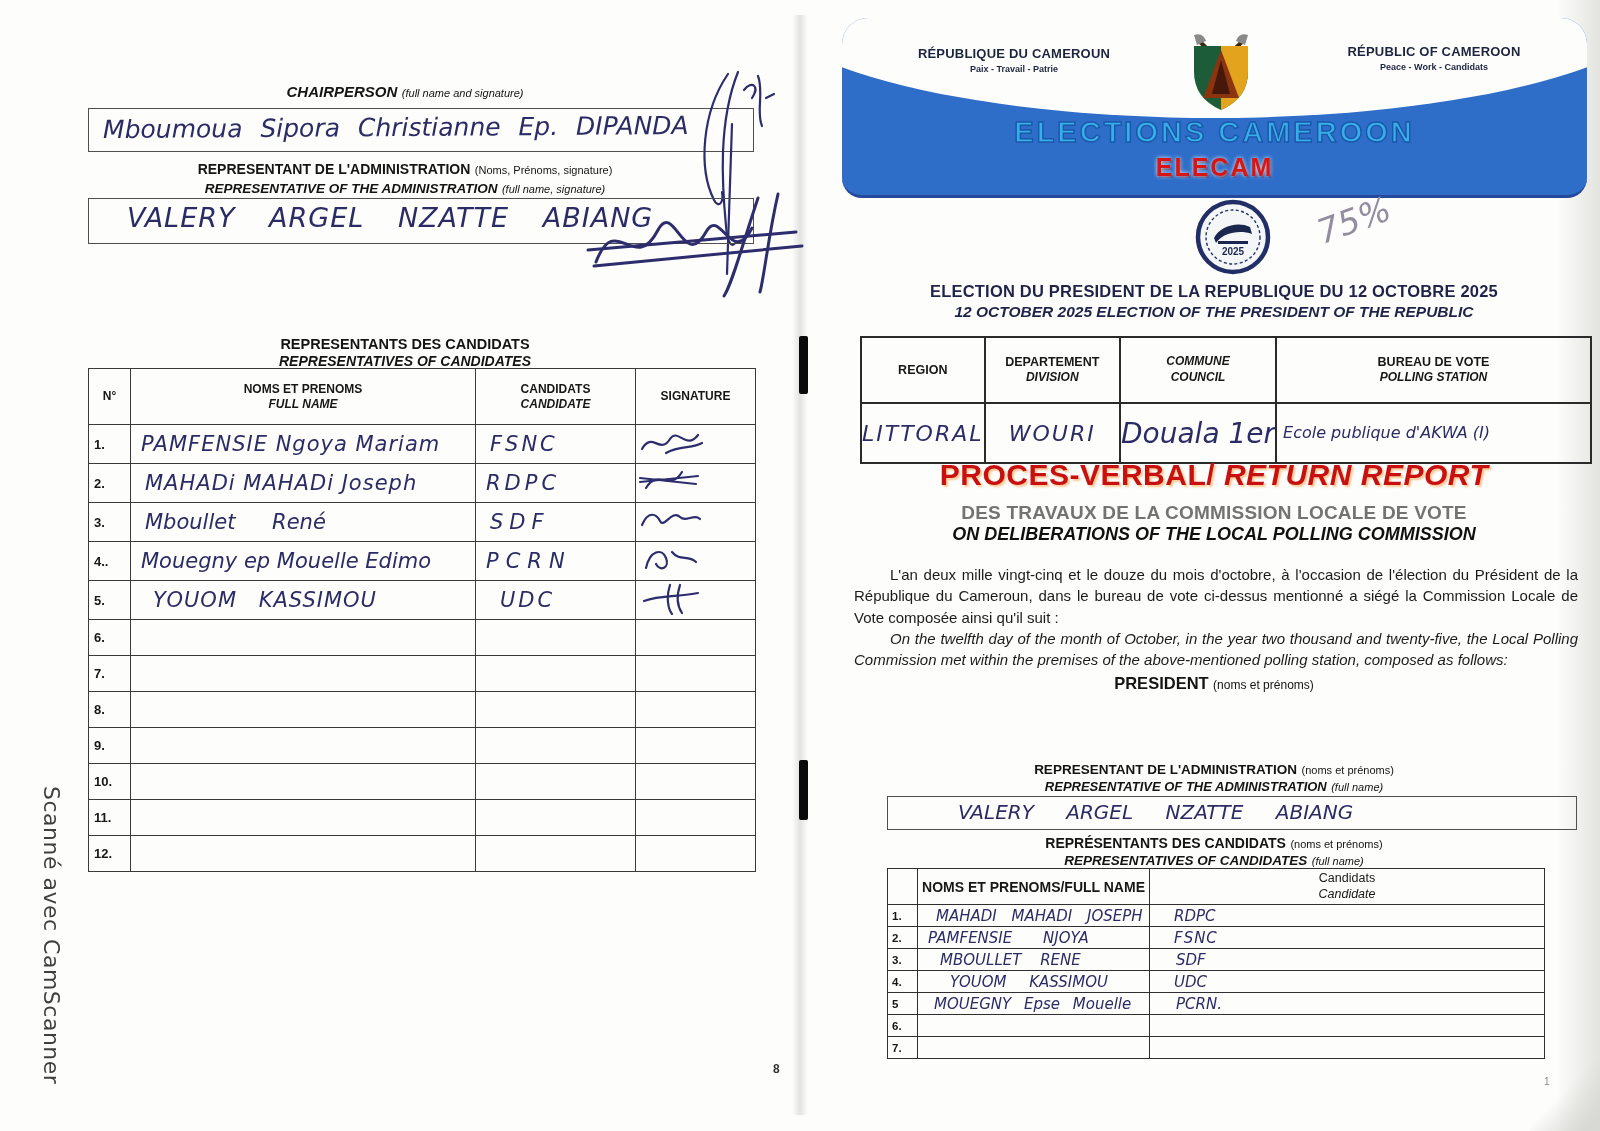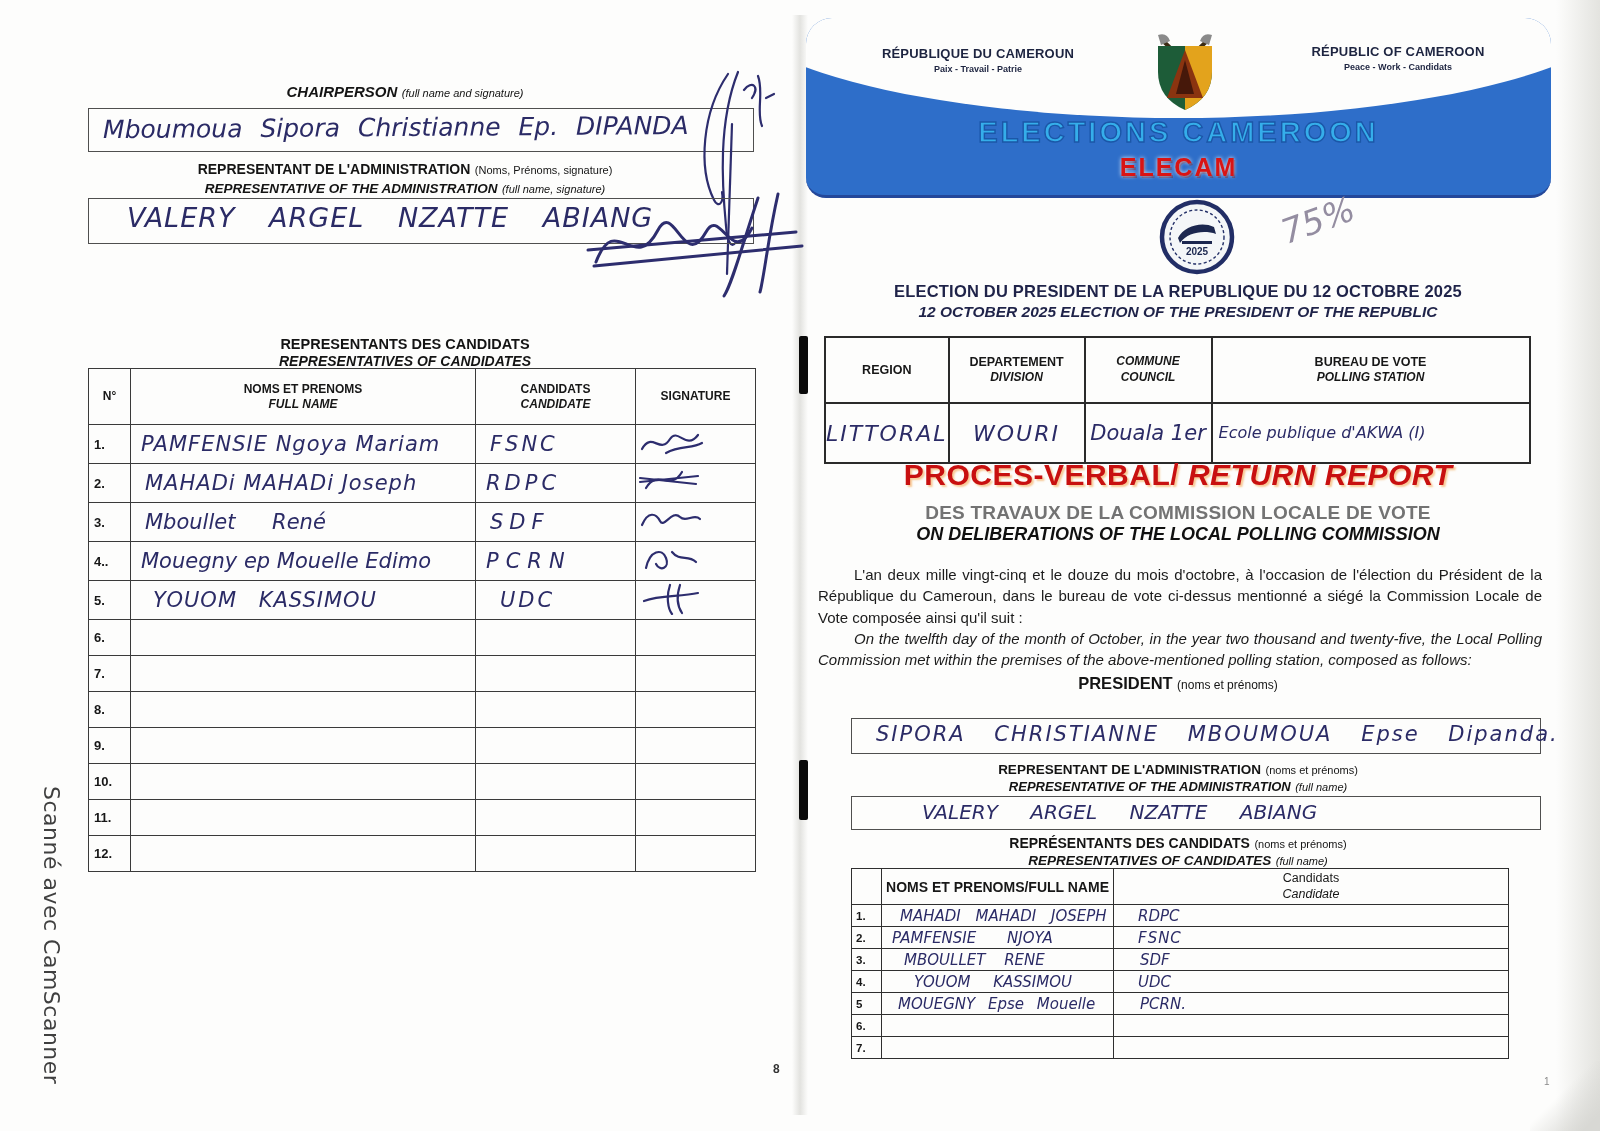--- a/index.html
+++ b/index.html
@@ -35,21 +35,21 @@
   .lp-heading{position:absolute;left:10px;width:620px;text-align:center;color:#141414;}
   .name-box{position:absolute;left:3px;width:664px;border:1.6px solid #4f4f4f;}
   .lp-table{position:absolute;left:3px;top:348px;border-collapse:collapse;table-layout:fixed;}
   .lp-table td{border:1.8px solid #3a3a3a;padding:0;vertical-align:middle;overflow:visible;}
   .lp-table .hcell{font-weight:bold;font-size:12px;text-align:center;line-height:1.25;}
   .lp-table .hcell .it{font-style:italic;}
   .lp-table .num{font-weight:bold;font-size:13px;padding-left:5px;}
   .lp-table .hw{font-size:21px;}
 
   
-  .right-page{position:absolute;left:804px;top:10px;width:752px;height:1115px;}
+  .right-page{position:absolute;left:840px;top:10px;width:752px;height:1115px;}
   .rp-heading{position:absolute;left:4px;width:740px;text-align:center;color:#141414;}
 
   .banner{position:absolute;left:2px;top:8px;width:745px;height:177px;background:#2e6ec9;
     border-radius:26px 26px 20px 20px;overflow:hidden;border-bottom:3px solid #24489a;}
   .banner-white{position:absolute;left:-12%;top:-148px;width:124%;height:248px;
     background:#fdfdfc;border-radius:50%;}
   .rep-block{position:absolute;text-align:center;color:#1d2440;}
   .rep-title{font-weight:bold;font-size:13px;letter-spacing:.2px;}
   .rep-motto{font-weight:bold;font-size:9px;margin-top:3px;}
   .elections-line{position:absolute;left:0;top:98px;width:100%;text-align:center;
@@ -349,21 +349,21 @@
           <div class="lh-en">COUNCIL</div>
         </td>
         <td>
           <div class="lh-fr">BUREAU DE VOTE</div>
           <div class="lh-en">POLLING STATION</div>
         </td>
       </tr>
       <tr style="height:60px;">
         <td><span class="hw" style="letter-spacing:2px;margin-top:40px;">LITTORAL</span></td>
         <td><span class="hw" style="letter-spacing:2px;">WOURI</span></td>
-        <td><span class="hw" style="font-size:21px;">Douala 1er</span></td>
+        <td><span class="hw" style="font-size:28px;">Douala 1er</span></td>
         <td>
               <span class="hw hw-small" style="display:block;">Ecole publique d'AKWA (I)</span>
             </td>
       </tr>
     </tbody>
       </table>
 
     <div class="report-title">
       <span>PROCES-VERBAL/</span><span class="it"> RETURN REPORT</span>
     </div>
@@ -371,23 +371,20 @@
     <div class="report-sub-en">ON DELIBERATIONS OF THE LOCAL POLLING COMMISSION</div>
 
     <div class="body-text">
       <p>L'an deux mille vingt-cinq et le douze du mois d'octobre, à l'occasion de l'élection du Président de la République du Cameroun, dans le bureau de vote ci-dessus mentionné a siégé la Commission Locale de Vote composée ainsi qu'il suit :</p>
       <p class="en">On the twelfth day of the month of October, in the year two thousand and twenty-five, the Local Polling Commission met within the premises of the above-mentioned polling station, composed as follows:</p>
     </div>
 
     <div class="rp-heading" style="top:664px;">
       <span class="h-b" style="font-size:16.5px;">PRESIDENT</span>
       <span class="h-note" style="font-weight:normal;font-size:12px;">(noms et prénoms)</span>
-    </div>
-    <div class="rp-box" style="top:708px;height:34px;">
-      <span class="hw" style="font-size:21px;word-spacing:20px;letter-spacing:2px;position:absolute;left:24px;top:3px;">SIPORA CHRISTIANNE MBOUMOUA Epse Dipanda.</span>
     </div>
 
     <div class="rp-heading" style="top:750px;">
       <span class="h-b" style="font-size:13.5px;">REPRESENTANT DE L'ADMINISTRATION</span>
       <span class="h-note" style="font-weight:normal;">(noms et prénoms)</span>
     </div>
     <div class="rp-heading" style="top:767px;">
       <span class="h-bi" style="font-size:13px;">REPRESENTATIVE OF THE ADMINISTRATION</span>
       <span class="h-note-i">(full name)</span>
     </div>

